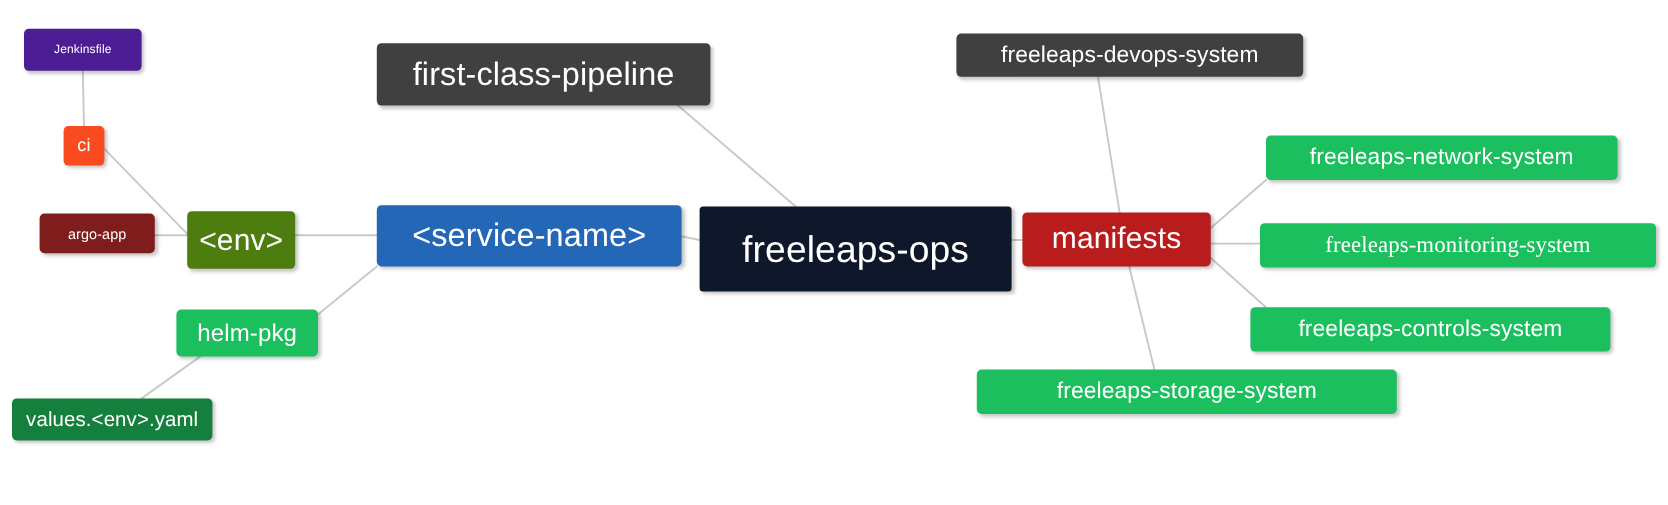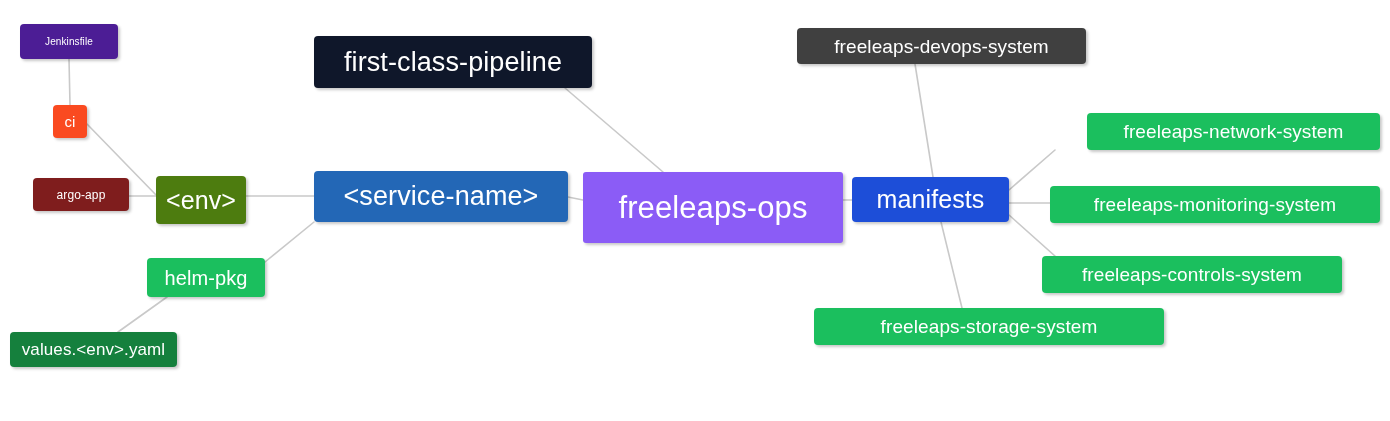--- a/index.html
+++ b/index.html
@@ -66,22 +66,22 @@
       <line x1="1009" y1="203" x2="1050" y2="203" stroke="#c9c9c9" stroke-width="1.6" stroke-linecap="round"></line>
       <line x1="1009" y1="215" x2="1055" y2="256" stroke="#c9c9c9" stroke-width="1.6" stroke-linecap="round"></line>
       <line x1="941" y1="222" x2="962" y2="308" stroke="#c9c9c9" stroke-width="1.6" stroke-linecap="round"></line>
     </svg>
 <div class="node" style="left: 20px; top: 24px; width: 98px; height: 35px; background: #4c1d95; font-size: 10px; color: rgb(255, 255, 255);">Jenkinsfile</div>
     <div class="node" style="left: 53px; top: 105px; width: 34px; height: 33px; background: rgb(250, 74, 32); font-size: 15px; color: rgb(255, 255, 255);">ci</div>
     <div class="node" style="left: 33px; top: 178px; width: 96px; height: 33px; background: #7f1d1d; font-size: 12px; color: rgb(255, 255, 255);">argo-app</div>
     <div class="node" style="left: 156px; top: 176px; width: 90px; height: 48px; background: #4d7c0f; font-size: 25px; color: rgb(255, 255, 255);">&lt;env&gt;</div>
     <div class="node" style="left: 147px; top: 258px; width: 118px; height: 39px; background: rgb(27, 191, 94); font-size: 20px; color: rgb(255, 255, 255);">helm-pkg</div>
     <div class="node" style="left: 10px; top: 332px; width: 167px; height: 35px; background: #15803d; font-size: 17px; color: rgb(255, 255, 255);">values.&lt;env&gt;.yaml</div>
-    <div class="node" style="left: 314px; top: 36px; width: 278px; height: 52px; background: #0f172a; font-size: 27px; color: rgb(255, 255, 255);">first-class-pipeline</div>
+    <div class="node" style="left: 314px; top: 36px; width: 278px; height: 52px; background: #404040; font-size: 27px; color: rgb(255, 255, 255);">first-class-pipeline</div>
     <div class="node" style="left: 314px; top: 171px; width: 254px; height: 51px; background: rgb(35, 103, 182); font-size: 27px; color: rgb(255, 255, 255);">&lt;service-name&gt;</div>
-    <div class="node root" style="left: 583px; top: 172px; width: 260px; height: 71px; background: #8b5cf6; font-size: 31px; color: rgb(255, 255, 255);">freeleaps-ops</div>
-    <div class="node" style="left: 852px; top: 177px; width: 157px; height: 45px; background: #1d4ed8; font-size: 25px; color: rgb(255, 255, 255);">manifests</div>
+    <div class="node root" style="left: 583px; top: 172px; width: 260px; height: 71px; background: #0f172a; font-size: 31px; color: rgb(255, 255, 255);">freeleaps-ops</div>
+    <div class="node" style="left: 852px; top: 177px; width: 157px; height: 45px; background: #b91c1c; font-size: 25px; color: rgb(255, 255, 255);">manifests</div>
     <div class="node" style="left: 797px; top: 28px; width: 289px; height: 36px; background: #404040; font-size: 19px; color: rgb(255, 255, 255);">freeleaps-devops-system</div>
-    <div class="node" style="left: 1055px; top: 113px; width: 293px; height: 37px; background: rgb(27, 191, 94); font-size: 19px; color: rgb(255, 255, 255); margin-left: 32px;">freeleaps-network-system</div>
-    <div class="node" style="left: 1050px; top: 186px; width: 330px; height: 37px; background: rgb(27, 191, 94); font-size: 19px; color: rgb(255, 255, 255);">freeleaps-monitoring-system</div>
+    <div class="node" style="left: 1055px; top: 113px; width: 293px; height: 37px; background: rgb(27, 191, 94); font-size: 19px; color: rgb(255, 255, 255);">freeleaps-network-system</div>
+    <div class="node" style="left: 1050px; top: 186px; width: 330px; height: 37px; background: rgb(27, 191, 94); font-size: 19px; color: rgb(255, 255, 255); font-family: Liberation Serif, serif;">freeleaps-monitoring-system</div>
     <div class="node" style="left: 1042px; top: 256px; width: 300px; height: 37px; background: rgb(27, 191, 94); font-size: 19px; color: rgb(255, 255, 255);">freeleaps-controls-system</div>
     <div class="node" style="left: 814px; top: 308px; width: 350px; height: 37px; background: rgb(27, 191, 94); font-size: 19px; color: rgb(255, 255, 255);">freeleaps-storage-system</div>
   </div>
 
 </body></html>

